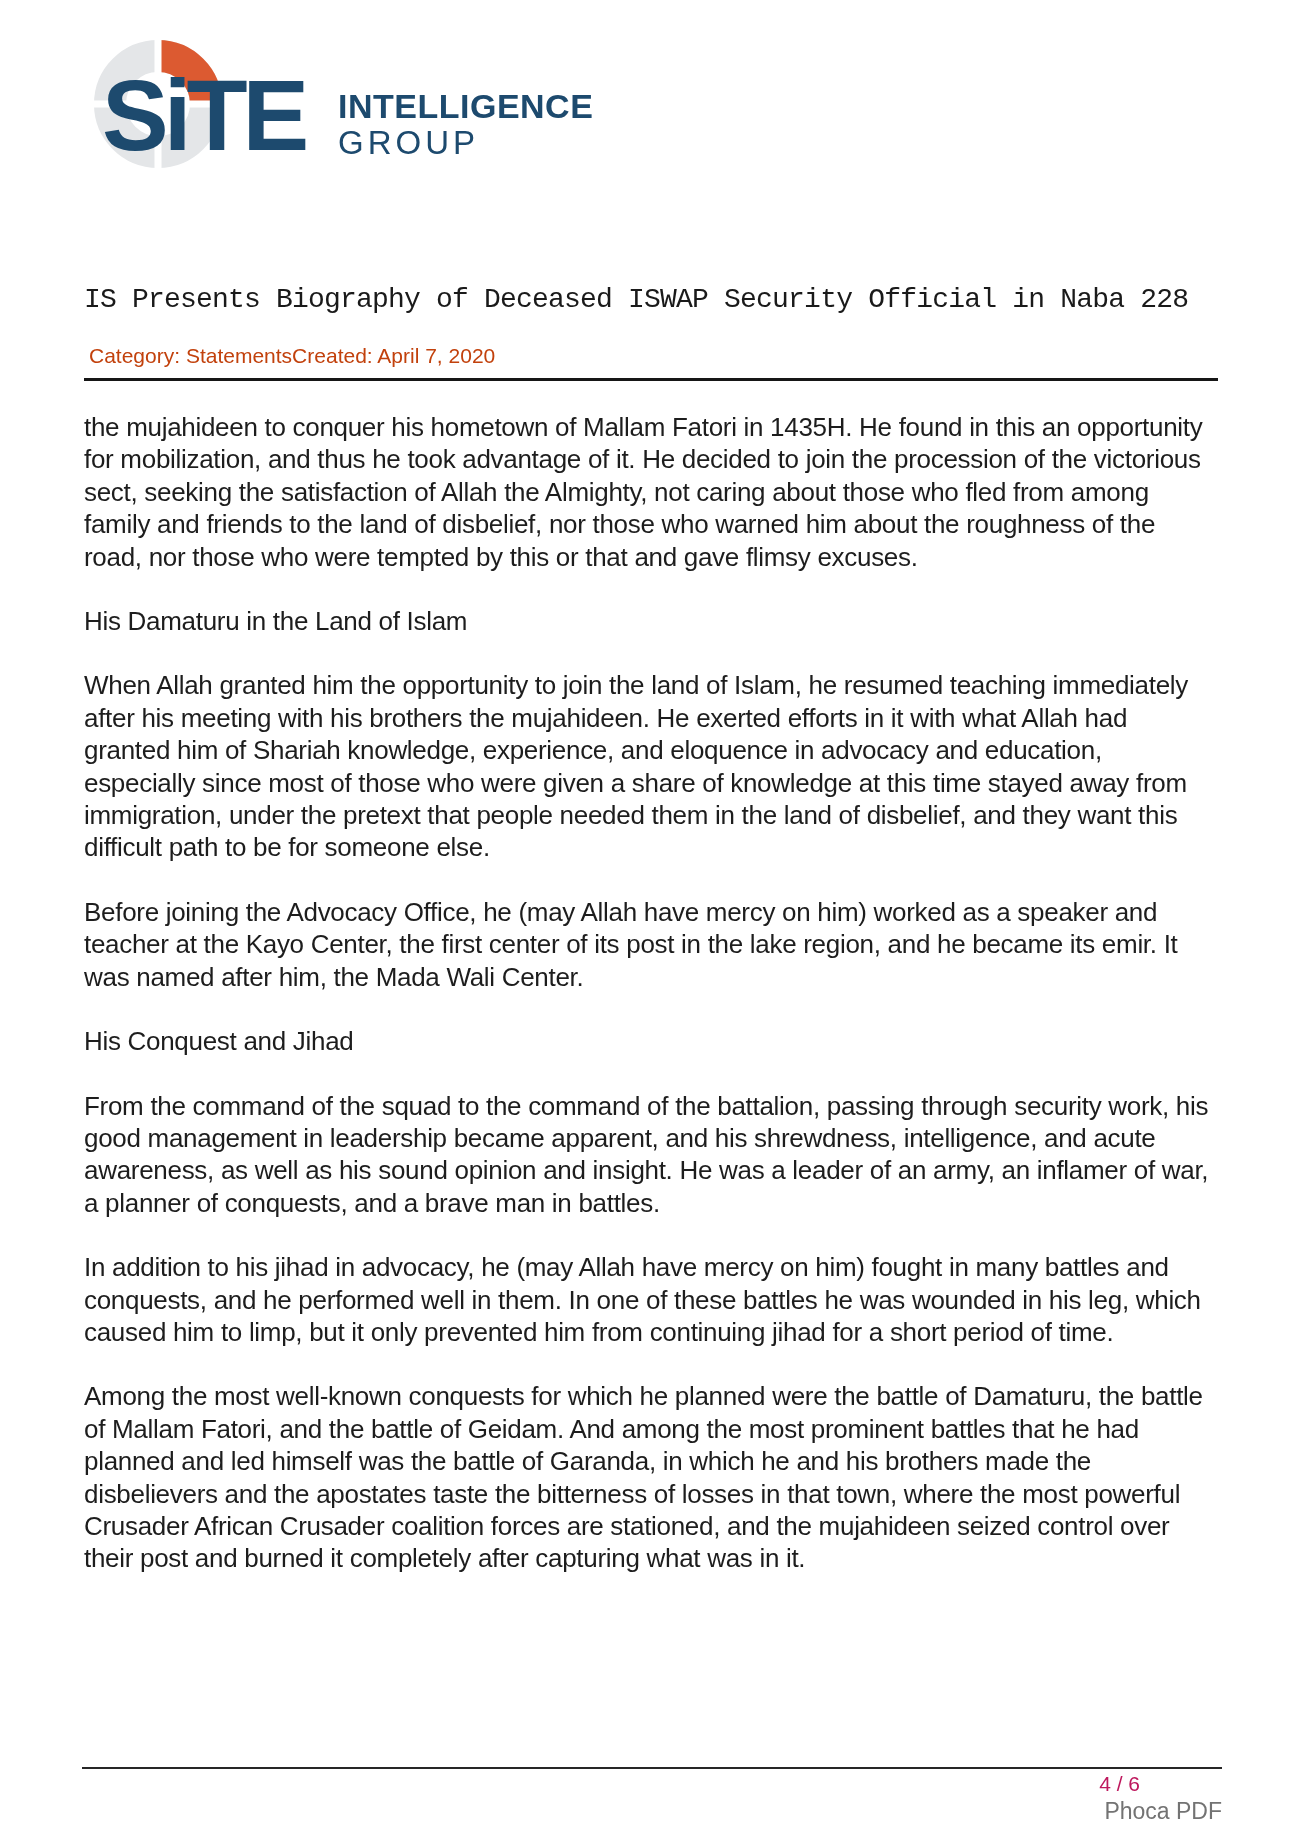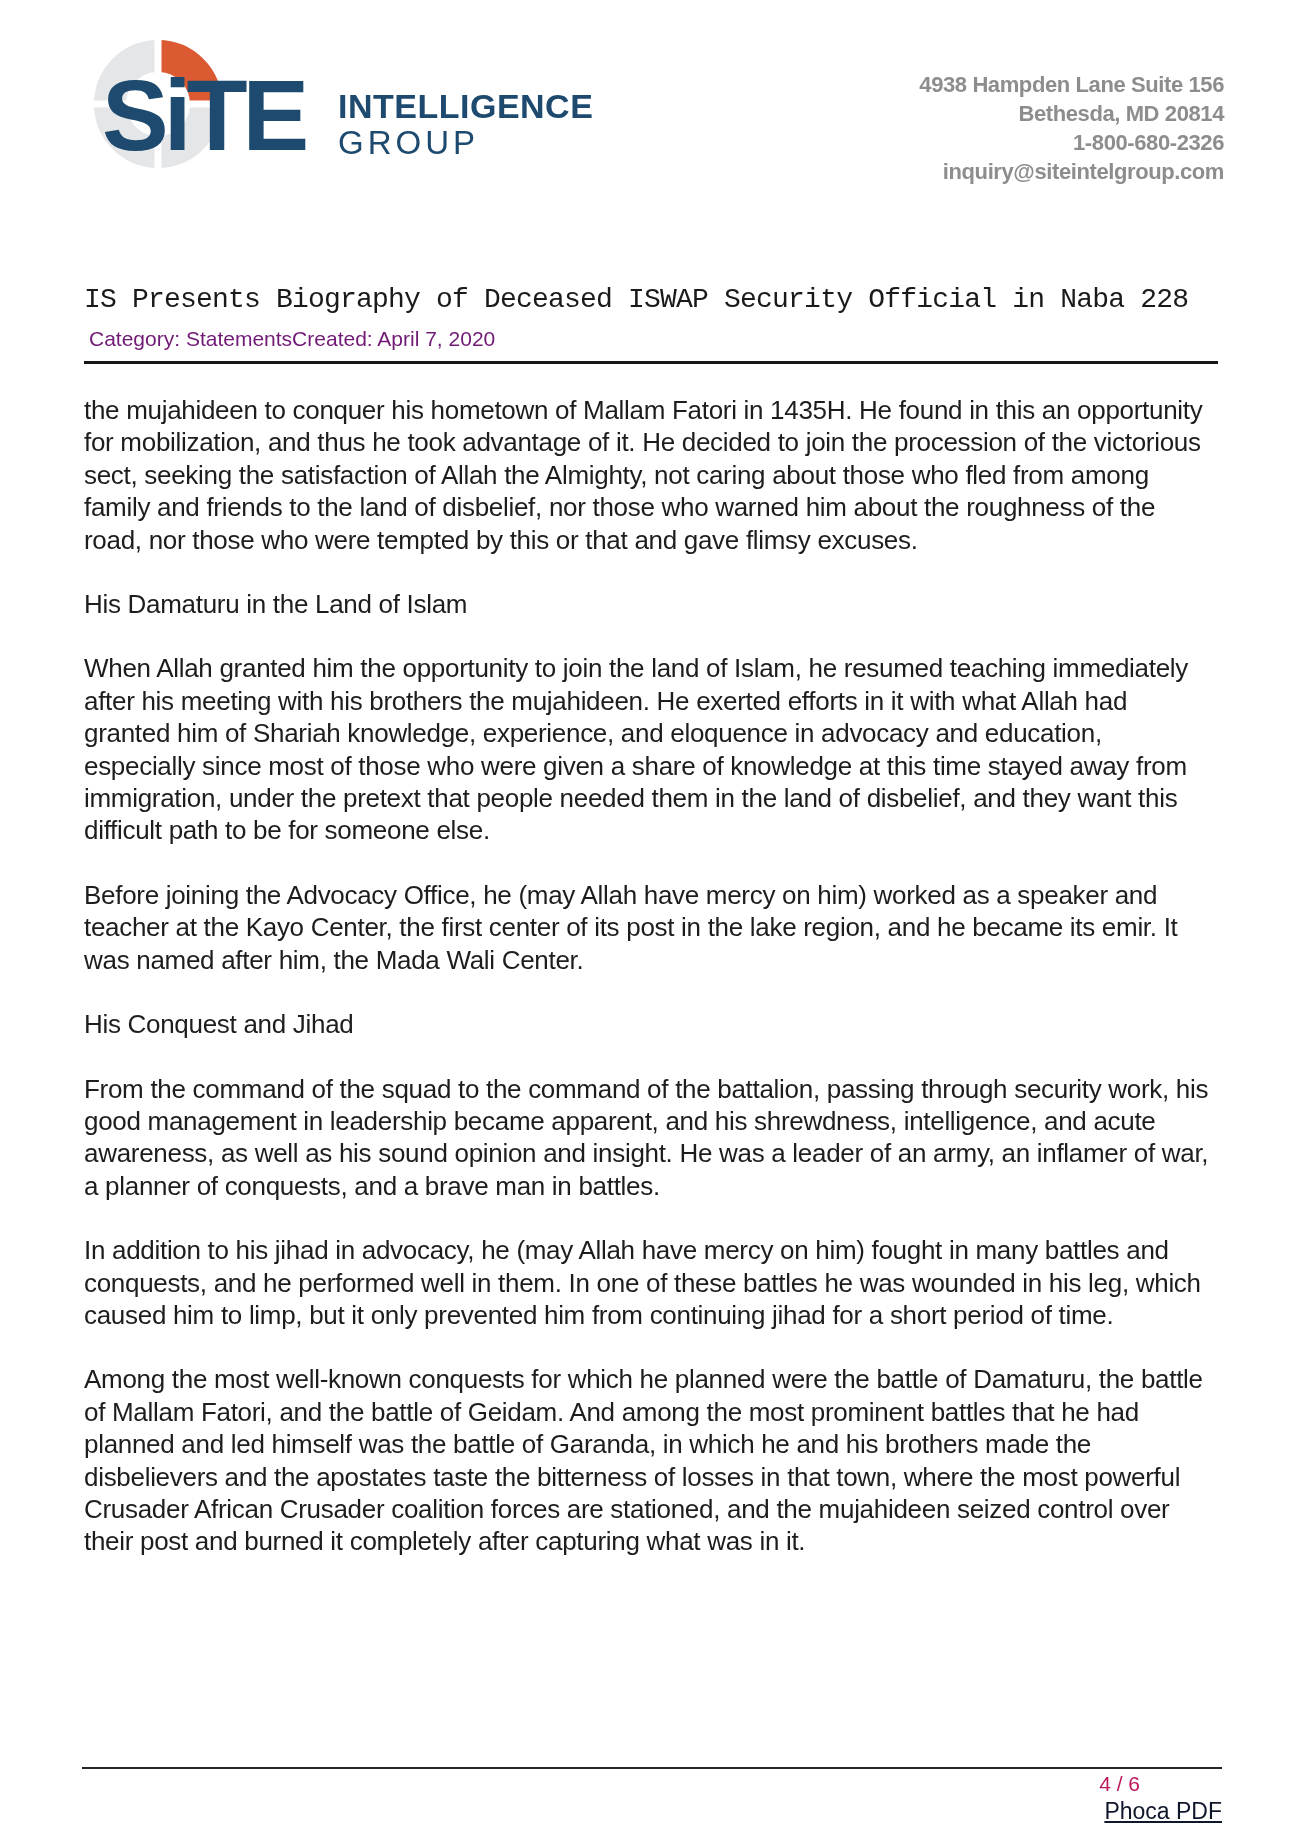--- a/index.html
+++ b/index.html
@@ -43,25 +43,25 @@
   }
   .title {
     font-size: 28px;
     line-height: 33px;
     font-weight: 400;
     letter-spacing: -0.8px;
     color: #1a1a1a;
     font-family: Liberation Mono, monospace;
   }
   .meta {
-    margin-top: 10px;
+    margin-top: 27px;
     padding-left: 5px;
     font-size: 21px;
     line-height: 26px;
-    color: #701a75;
+    color: #c2410c;
   }
   .rule {
     margin-top: 9px;
     border-top: 3px solid #161616;
   }
   .content { margin-top: 30px; }
   .content p, .content h2 {
     font-size: 26px;
     line-height: 32.4px;
     font-weight: 400;
@@ -84,48 +84,41 @@
     top: 1772px;
     right: 158px;
     font-size: 21px;
     color: #be185d;
   }
   .phoca-link {
     position: absolute;
     top: 1798px;
     right: 76px;
     font-size: 23px;
-    color: #0f172a;
-    text-decoration: underline;
+    color: #737373;
     cursor: pointer;
   }
 </style>
 </head>
 <body>
 
 <div class="page">
 
   <svg class="logo-svg" viewBox="0 0 560 150" aria-hidden="true">
     <g>
       <circle cx="98" cy="78" r="48" fill="none" stroke="#e4e6e8" stroke-width="32"></circle>
       <path d="M 98 30 A 48 48 0 0 1 146 78" fill="none" stroke="#dc5a31" stroke-width="32"></path>
       <line x1="98" y1="0" x2="98" y2="150" stroke="#ffffff" stroke-width="7"></line>
       <line x1="18" y1="78" x2="178" y2="78" stroke="#ffffff" stroke-width="7"></line>
     </g>
     <text x="42" y="124" font-family="Liberation Sans, sans-serif" font-size="100" font-weight="bold" letter-spacing="-5" fill="#1d4a6e">SiTE</text>
     <text x="278" y="92" font-family="Liberation Sans, sans-serif" font-size="34" font-weight="bold" letter-spacing="0.5" fill="#1d4a6e">INTELLIGENCE</text>
     <text x="278" y="128" font-family="Liberation Sans, sans-serif" font-size="33" font-weight="400" letter-spacing="4" fill="#1d4a6e">GROUP</text>
   </svg>
 
-  <div class="contact">
-    <div>4938 Hampden Lane Suite 156</div>
-    <div>Bethesda, MD 20814</div>
-    <div>1-800-680-2326</div>
-    <div>inquiry@siteintelgroup.com</div>
-  </div>
 
   <div class="doc">
     <h1 class="title">IS Presents Biography of Deceased ISWAP Security Official in Naba 228</h1>
     <div class="meta"><span>Category: Statements</span><span>Created: April 7, 2020</span></div>
     <div class="rule"></div>
 
     <div class="content">
       <p>the mujahideen to conquer his hometown of Mallam Fatori in 1435H. He found in this an opportunity for mobilization, and thus he took advantage of it. He decided to join the procession of the victorious sect, seeking the satisfaction of Allah the Almighty, not caring about those who fled from among family and friends to the land of disbelief, nor those who warned him about the roughness of the road, nor those who were tempted by this or that and gave flimsy excuses.</p>
       <h2>His Damaturu in the Land of Islam</h2>
       <p>When Allah granted him the opportunity to join the land of Islam, he resumed teaching immediately after his meeting with his brothers the mujahideen. He exerted efforts in it with what Allah had granted him of Shariah knowledge, experience, and eloquence in advocacy and education, especially since most of those who were given a share of knowledge at this time stayed away from immigration, under the pretext that people needed them in the land of disbelief, and they want this difficult path to be for someone else.</p>

